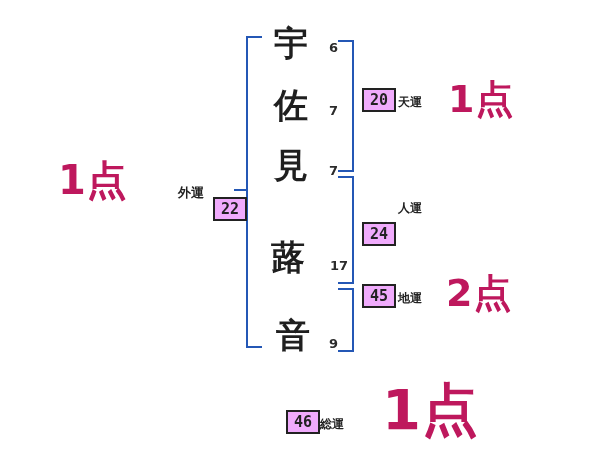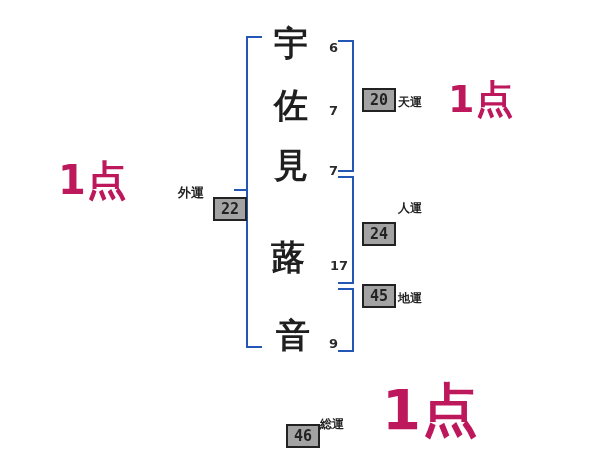--- a/index.html
+++ b/index.html
@@ -10,21 +10,21 @@
   .abs{position:absolute;}
   
   .kanji{font-size:34px;font-weight:600;color:#1f1f1f;line-height:1;}
   .stroke{font-size:13px;color:#2b2b2b;font-weight:600;}
   
   .line{background:#2457b5;}
   
   .numbox{
     border:2px solid #222;color:#222;font-size:15px;font-weight:600;
     min-width:24px;height:20px;line-height:20px;text-align:center;
-    display:inline-block;padding:0 3px;background:#a3a3a3;
+    display:inline-block;padding:0 3px;background:#f0abfc;
     font-family:"DejaVu Sans Mono",monospace;
   }
   .unlabel{font-size:12px;color:#222;font-weight:600;}
   .score{font-weight:700;line-height:1;letter-spacing:1px;}
   .score.blue{color:#be185d;}
   .score.red{color:#b21a1a;}
   .fs38{font-size:38px;}
   .fs40{font-size:40px;}
   .fs56{font-size:56px;}
 </style>
@@ -65,18 +65,19 @@
   <div class="abs line" style="left:338px;top:176px;width:14px;height:2px;"></div>
   <div class="abs line" style="left:338px;top:282px;width:14px;height:2px;"></div>
   <span class="abs numbox" style="left:362px;top:194px;margin-top:28px;">24</span>
   <span class="abs unlabel" style="left:398px;top:200px;">人運</span>
 
   <div class="abs line" style="left:352px;top:288px;width:2px;height:64px;"></div>
   <div class="abs line" style="left:338px;top:288px;width:14px;height:2px;"></div>
   <div class="abs line" style="left:338px;top:350px;width:14px;height:2px;"></div>
   <span class="abs numbox" style="left:362px;top:284px;">45</span>
   <span class="abs unlabel" style="left:398px;top:290px;">地運</span>
+  <span class="abs score blue fs38" style="left:446px;top:274px;">2点</span>
 
-  <span class="abs numbox" style="left:286px;top:410px;margin-top:14px;">46</span>
+  <span class="abs numbox" style="left:286px;top:410px;">46</span>
   <span class="abs unlabel" style="left:320px;top:416px;">総運</span>
   <span class="abs score blue fs56" style="left:382px;top:382px;">1点</span>
 
 </div>
 
 </body></html>

